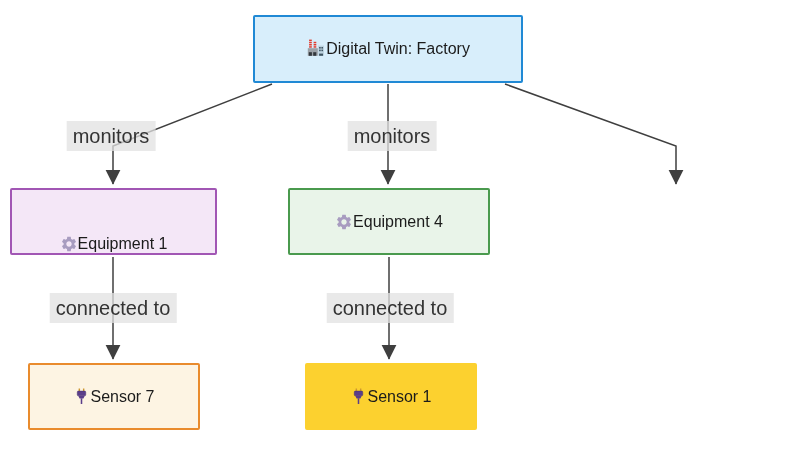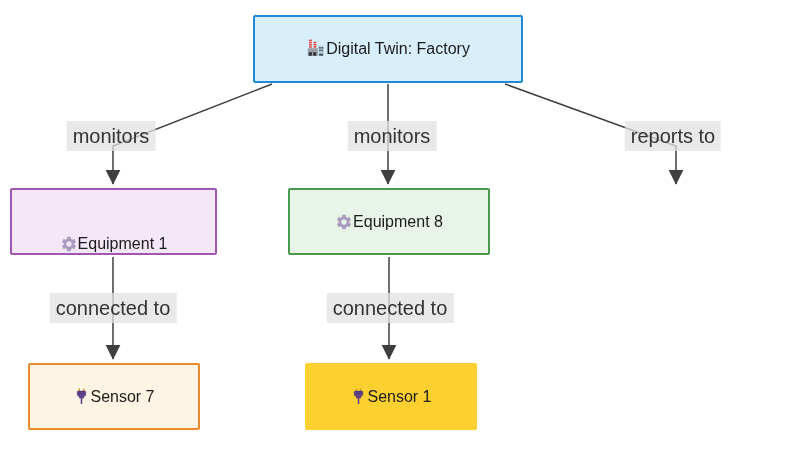--- a/index.html
+++ b/index.html
@@ -33,21 +33,20 @@
     </defs>
     <polyline class="edge-path" points="272,84 113,146 113,184" fill="none" stroke="#3f3f3f" stroke-width="1.5" marker-end="url(#arrow)"></polyline>
     <line class="edge-path" x1="388" y1="84" x2="388" y2="184" stroke="#3f3f3f" stroke-width="1.5" marker-end="url(#arrow)"></line>
     <polyline class="edge-path" points="505,84 676,146 676,184" fill="none" stroke="#3f3f3f" stroke-width="1.5" marker-end="url(#arrow)"></polyline>
     <line class="edge-path" x1="113" y1="257" x2="113" y2="359" stroke="#3f3f3f" stroke-width="1.5" marker-end="url(#arrow)"></line>
     <line class="edge-path" x1="389" y1="257" x2="389" y2="359" stroke="#3f3f3f" stroke-width="1.5" marker-end="url(#arrow)"></line>
   </svg>
 
   <div class="edge-label" style="left: 111px; top: 136px; color: rgb(51, 51, 51);">monitors</div>
   <div class="edge-label" style="left: 392px; top: 136px; color: rgb(51, 51, 51);">monitors</div>
-  <div class="edge-label" style="left: 673px; top: 136px; color: rgb(51, 51, 51);">reports to</div>
   <div class="edge-label" style="left: 113px; top: 308px; color: rgb(51, 51, 51);">connected to</div>
   <div class="edge-label" style="left: 390px; top: 308px; color: rgb(51, 51, 51);">connected to</div>
 
   <div class="node" style="left: 253px; top: 15px; width: 270px; height: 68px; background: rgb(216, 238, 251); border-color: rgb(32, 137, 213);">
     <span class="icon">
       <svg width="20" height="20" viewBox="0 0 20 20">
         <rect x="3.1" y="0.6" width="2.7" height="1.5" fill="#e23b2e"></rect>
         <rect x="3.1" y="2.8" width="2.7" height="1.5" fill="#e23b2e"></rect>
         <rect x="3.1" y="5.0" width="2.7" height="1.5" fill="#e23b2e"></rect>
         <rect x="3.1" y="7.2" width="2.7" height="1.5" fill="#e23b2e"></rect>
@@ -76,21 +75,21 @@
     </span>
     <span>Equipment 1</span>
   </div>
 
   <div class="node" style="left: 288px; top: 188px; width: 202px; height: 67px; background: rgb(233, 244, 233); border-color: rgb(74, 154, 78);">
     <span class="icon">
       <svg width="18" height="18" viewBox="0 0 24 24">
         <path fill="#a89cc0" d="M19.14,12.94c0.04-0.3,0.06-0.61,0.06-0.94c0-0.32-0.02-0.64-0.07-0.94l2.03-1.58c0.18-0.14,0.23-0.41,0.12-0.61 l-1.92-3.32c-0.12-0.22-0.37-0.29-0.59-0.22l-2.39,0.96c-0.5-0.38-1.03-0.7-1.62-0.94L14.4,2.81c-0.04-0.24-0.24-0.41-0.48-0.41 h-3.84c-0.24,0-0.43,0.17-0.47,0.41L9.25,5.35C8.66,5.59,8.12,5.92,7.63,6.29L5.24,5.33c-0.22-0.08-0.47,0-0.59,0.22L2.74,8.87 C2.62,9.08,2.66,9.34,2.86,9.48l2.03,1.58C4.84,11.36,4.8,11.69,4.8,12s0.02,0.64,0.07,0.94l-2.03,1.58 c-0.18,0.14-0.23,0.41-0.12,0.61l1.92,3.32c0.12,0.22,0.37,0.29,0.59,0.22l2.39-0.96c0.5,0.38,1.03,0.7,1.62,0.94l0.36,2.54 c0.05,0.24,0.24,0.41,0.48,0.41h3.84c0.24,0,0.44-0.17,0.47-0.41l0.36-2.54c0.59-0.24,1.13-0.56,1.62-0.94l2.39,0.96 c0.22,0.08,0.47,0,0.59-0.22l1.92-3.32c0.12-0.22,0.07-0.47-0.12-0.61L19.14,12.94z M12,15.6c-1.98,0-3.6-1.62-3.6-3.6 s1.62-3.6,3.6-3.6s3.6,1.62,3.6,3.6S13.98,15.6,12,15.6z"></path>
       </svg>
     </span>
-    <span>Equipment 8</span>
+    <span>Equipment 4</span>
   </div>
 
 
   <div class="node" style="left: 28px; top: 363px; width: 172px; height: 67px; background: rgb(253, 244, 227); border-color: rgb(233, 139, 45);">
     <span class="icon">
       <svg width="17" height="19" viewBox="0 0 20 20">
         <rect x="6.6" y="0.6" width="1.7" height="3.4" fill="#cc9630"></rect>
         <rect x="11.7" y="0.6" width="1.7" height="3.4" fill="#cc9630"></rect>
         <rect x="5.0" y="3.6" width="10" height="5.6" rx="1.2" fill="#5a3d8a" stroke="#3e2a63" stroke-width="0.5"></rect>
         <path d="M6.2,9.2 h7.6 l-1.5,3.2 h-4.6 z" fill="#5a3d8a"></path>

